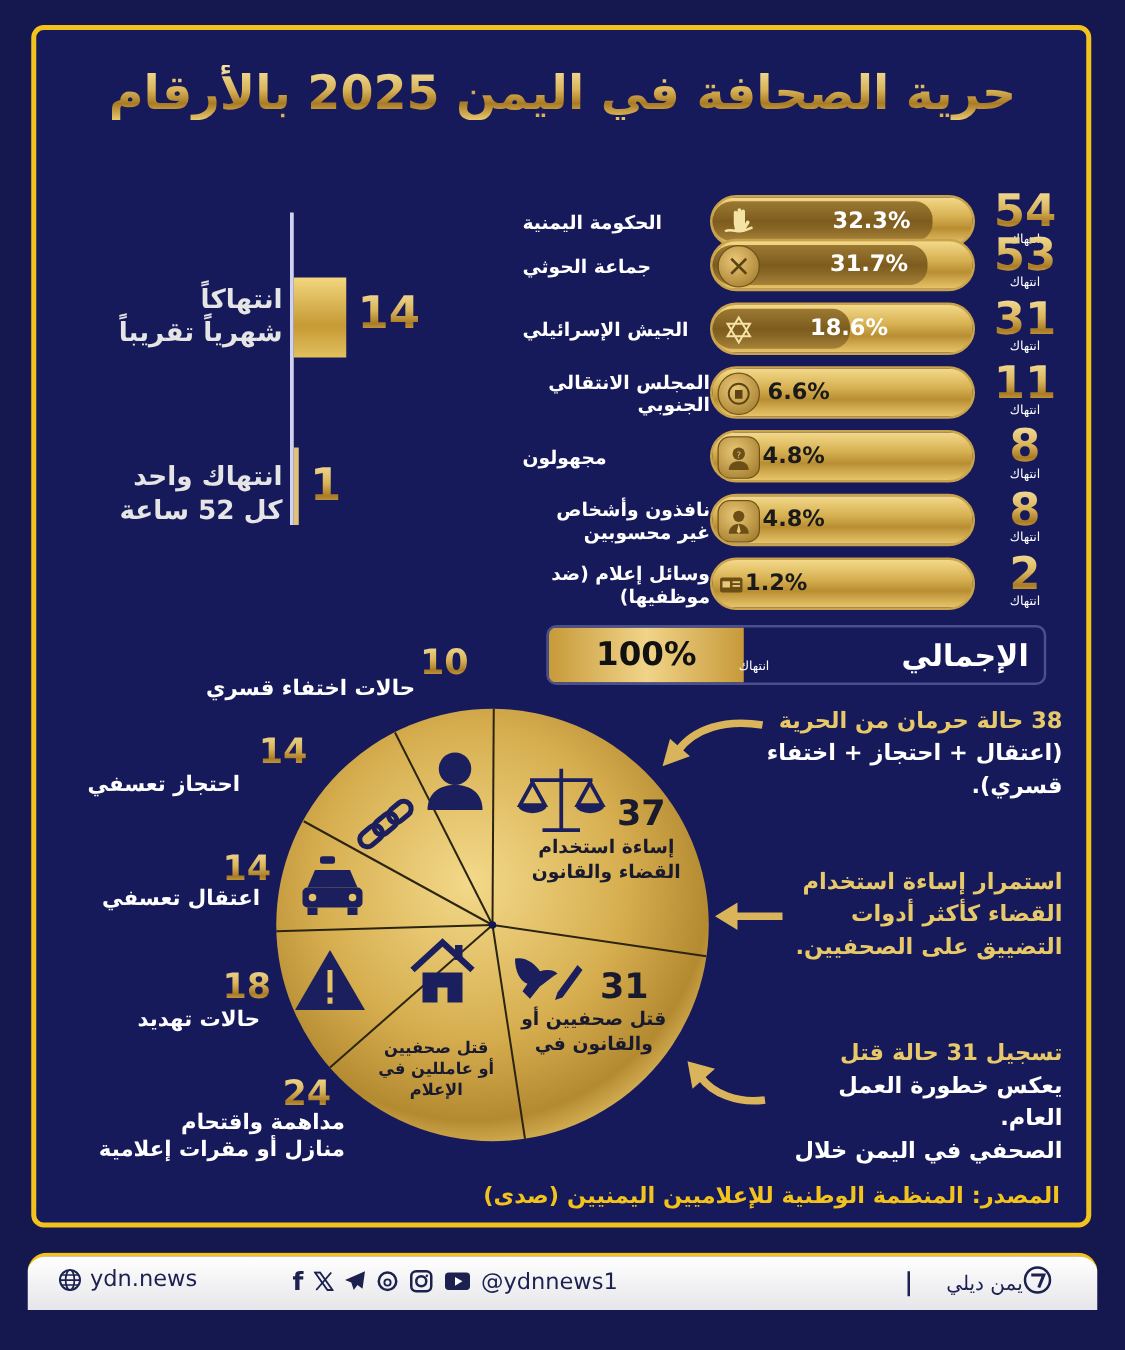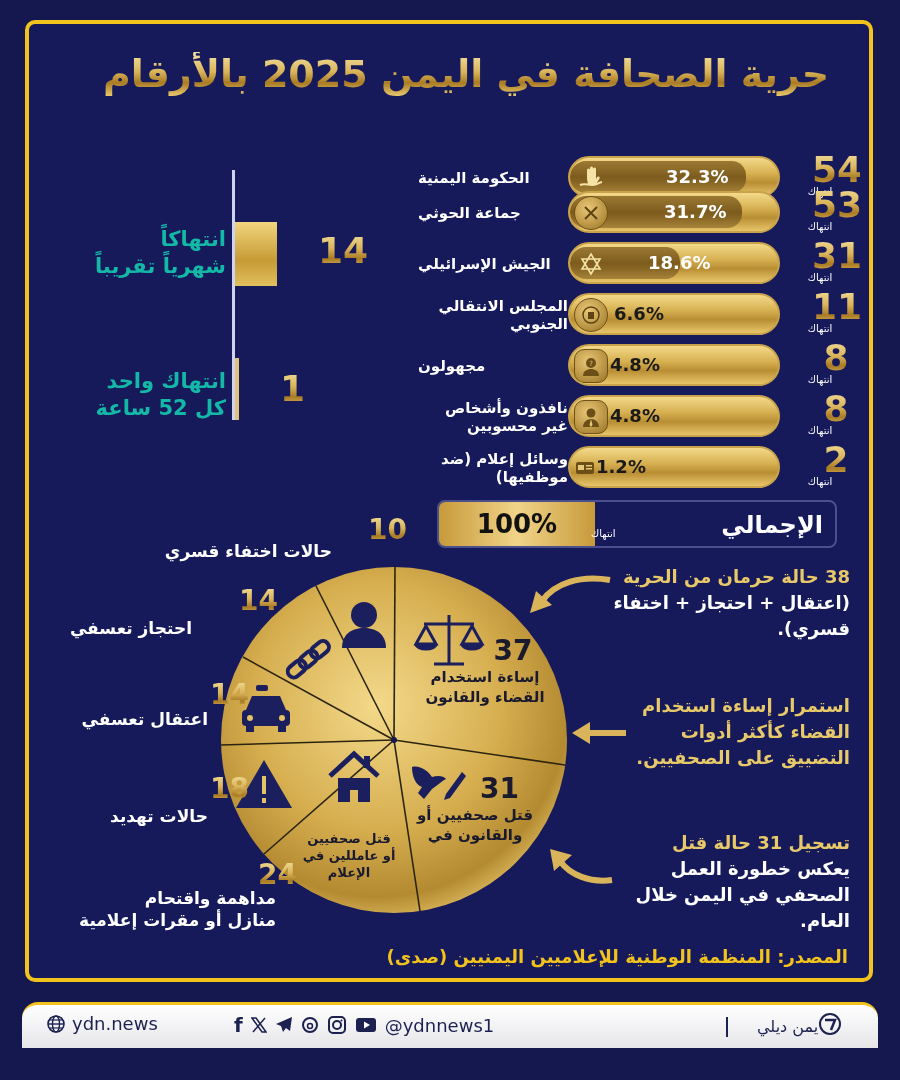--- a/index.html
+++ b/index.html
@@ -10,21 +10,21 @@
     position: relative;
     color: #fff;
   }
   .frame {
     position: absolute; left: 25px; top: 20px; width: 848px; height: 962px;
     border: 4px solid #f2c21d; border-radius: 10px;
     background: #16195a;
   }
   .gold-text {
     background: linear-gradient(180deg, #f6e4a4 0%, #d9b45a 45%, #a97b24 70%, #e8c86f 100%);
-    -webkit-background-clip: text; background-clip: text; color: transparent; padding-left: 32px;
+    -webkit-background-clip: text; background-clip: text; color: transparent;
   }
   .title {
     position: absolute; left: 0; width: 900px; top: 52px; text-align: center;
     font-size: 38px; font-weight: bold; direction: rtl;
     text-shadow: none;
   }
   
   .row { position: absolute; left: 430px; width: 430px; height: 44px; direction: ltr; }
   .row .label {
     position: absolute; right: 292px; top: 0; height: 44px; width: 150px;
@@ -69,21 +69,21 @@
   .total .num { position: absolute; left: 190px; top: -2px; font-size: 40px; font-weight: bold; line-height: 50px; }
   .total .unit { position: absolute; left: 152px; top: 26px; font-size: 10px; color: #fff; }
   .total .label { position: absolute; right: 12px; top: 0; line-height: 46px; font-size: 24px; font-weight: bold; color: #fff; direction: rtl; }
 
   
   .vline { position: absolute; left: 232px; top: 170px; width: 3px; height: 250px; background: #cfd3f0; }
   .stat-bar { position: absolute; left: 235px; top: 222px; width: 42px; height: 64px;
     background: linear-gradient(180deg, #f2d67e, #c69a35 60%, #e2bf5e); }
   .stat-bar-small { position: absolute; left: 235px; top: 358px; width: 4px; height: 62px; background: #e0c27a; }
   .stat-num { position: absolute; font-size: 36px; font-weight: bold; }
-  .stat-text { position: absolute; direction: rtl; font-weight: bold; font-size: 21px; line-height: 27px; color: #14b8a6; }
+  .stat-text { position: absolute; direction: rtl; font-weight: bold; font-size: 21px; line-height: 27px; color: #e5e5e5; }
 
   
   .pie { position: absolute; left: 214px; top: 560px; }
   .pie-label { position: absolute; text-align: center; direction: rtl; color: #1a1a2e; font-weight: bold; }
   .side-num { position: absolute; font-weight: bold; font-size: 28px; }
   .side-text { position: absolute; direction: rtl; text-align: right; color: #fff; font-weight: bold; font-size: 17px; line-height: 22px; }
   .note { position: absolute; direction: rtl; text-align: right; color: #fff; font-weight: bold; font-size: 18px; line-height: 26px; }
   .note .hl { color: #e8c96a; }
   .source { position: absolute; right: 52px; top: 946px; direction: rtl; color: #f2c21d; font-weight: bold; font-size: 18px; }
 
@@ -354,22 +354,22 @@
   <div>قسري).</div>
 </div>
 <div class="note" style="right:50px;top:693px">
   <div class="hl">استمرار إساءة استخدام</div>
   <div class="hl">القضاء كأكثر أدوات</div>
   <div class="hl">التضييق على الصحفيين.</div>
 </div>
 <div class="note" style="right:50px;top:830px">
   <div class="hl">تسجيل 31 حالة قتل</div>
   <div>يعكس خطورة العمل</div>
+  <div>العام.</div>
   <div>الصحفي في اليمن خلال</div>
-  <div>العام.</div>
 </div>
 
 <svg style="position:absolute;left:520px;top:565px" width="100" height="60">
   <path d="M90 15 C60 10 35 18 22 36" stroke="#d9b45a" stroke-width="6" fill="none"></path>
   <path d="M10 48 L16 26 L32 40 Z" fill="#d9b45a"></path>
 </svg>
 <svg style="position:absolute;left:570px;top:718px" width="60" height="30">
   <path d="M56 15 H16" stroke="#d9b45a" stroke-width="6"></path>
   <path d="M2 15 L20 4 L20 26 Z" fill="#d9b45a"></path>
 </svg>

